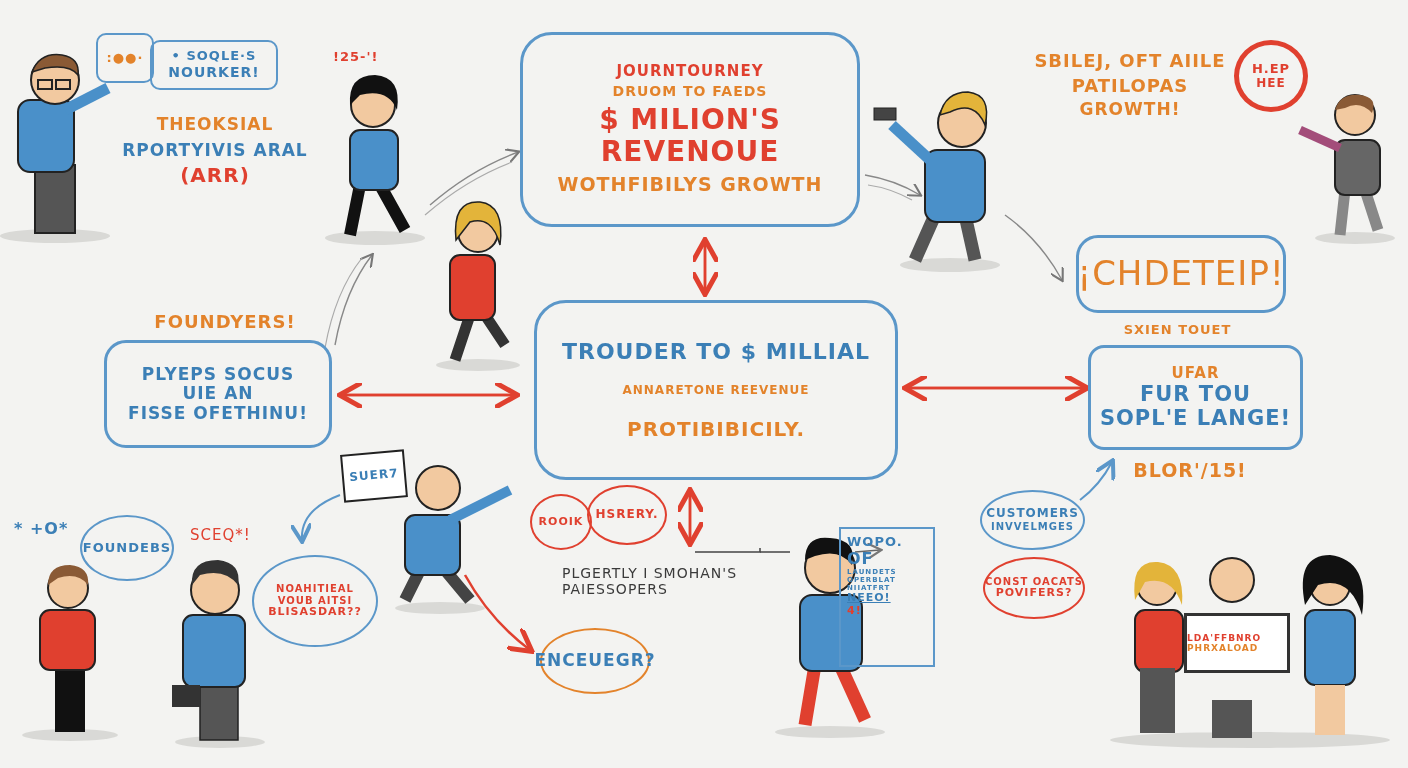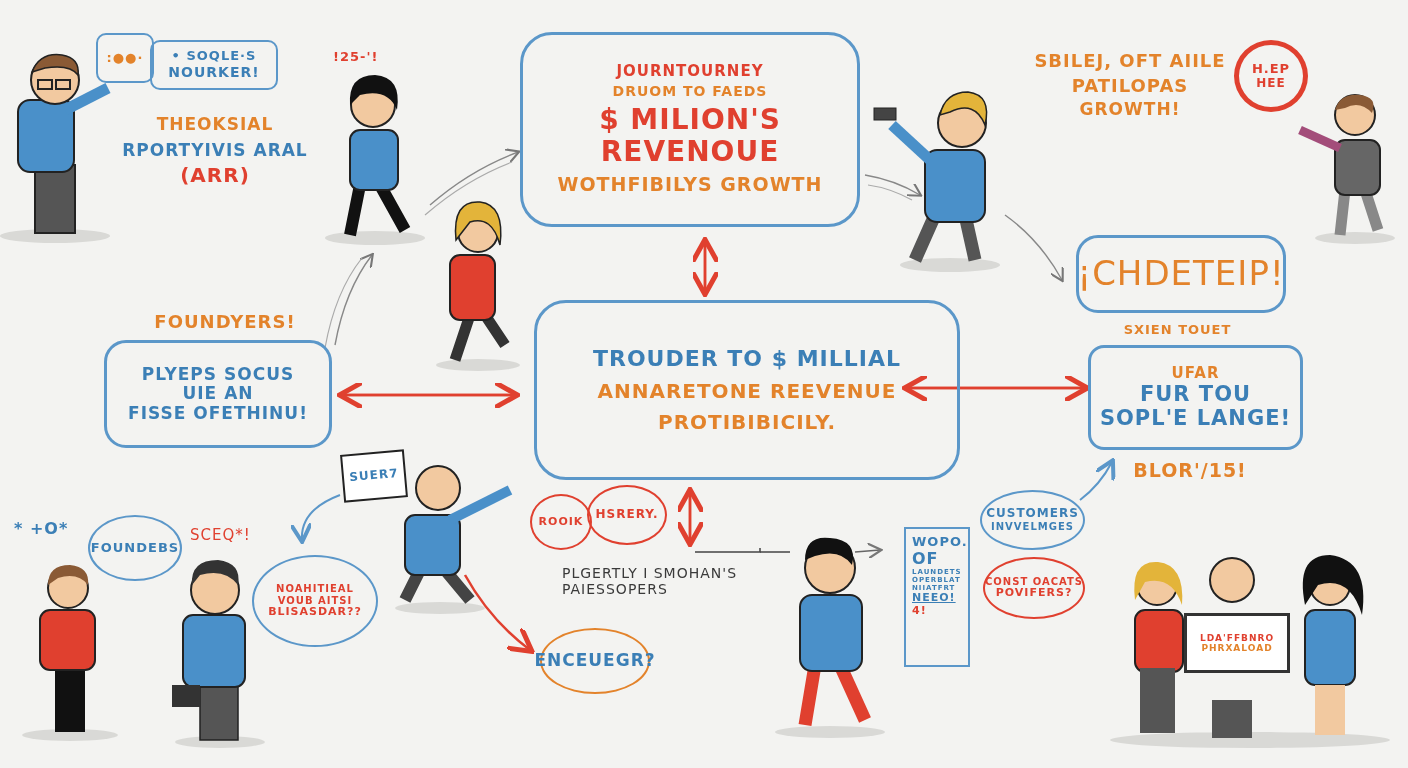--- a/index.html
+++ b/index.html
@@ -182,39 +182,39 @@
   <span class="hand red" style="font-size:12px;">HEE</span>
 </div>
 
 <div class="abs hand orange" style="left:150px;top:312px;width:150px;font-size:18px;">FOUNDYERS!</div>
 <div class="box" style="left:104px;top:340px;width:228px;height:108px;border-radius:22px;">
   <div class="hand blue" style="font-size:17px;">PLYEPS SOCUS</div>
   <div class="hand blue" style="font-size:17px;">UIE AN</div>
   <div class="hand blue" style="font-size:17px;">FISSE OFETHINU!</div>
 </div>
 
-<div class="box" style="left:534px;top:300px;width:426px;height:180px;">
+<div class="box" style="left:534px;top:300px;width:364px;height:180px;gap:12px;">
   <div class="hand blue" style="font-size:22px;">TROUDER TO $ MILLIAL</div>
-  <div class="hand orange" style="font-size:20px;margin-top:8px;">ANNARETONE REEVENUE</div>
+  <div class="hand orange" style="font-size:12px;margin-top:8px;">ANNARETONE REEVENUE</div>
   <div class="hand orange" style="font-size:20px;margin-top:8px;">PROTIBIBICILY.</div>
 </div>
 
 <div class="box" style="left:1076px;top:235px;width:210px;height:78px;border-radius:22px;">
   <span class="hand orange" style="font-size:34px;font-weight:normal;">¡CHDETEIP!</span>
 </div>
 <div class="abs hand orange" style="left:1090px;top:323px;width:175px;font-size:13px;">SXIEN TOUET</div>
 <div class="box" style="left:1088px;top:345px;width:215px;height:105px;border-radius:16px;">
   <div class="hand orange" style="font-size:15px;">UFAR</div>
   <div class="hand blue" style="font-size:21px;">FUR TOU</div>
   <div class="hand blue" style="font-size:21px;">SOPL'E LANGE!</div>
 </div>
 <div class="abs hand orange" style="left:1115px;top:460px;width:150px;font-size:19px;">BLOR'/15!</div>
 
 <div class="abs hand blue" style="left:14px;top:520px;font-size:16px;">* +o*</div>
-<div class="bubble" style="left:88px;top:515px;width:94px;height:66px;">
+<div class="bubble" style="left:80px;top:515px;width:94px;height:66px;">
   <span class="hand blue" style="font-size:13px;">FOUNDEBS</span>
 </div>
 <div class="abs hand red" style="left:190px;top:527px;font-size:15px;font-weight:normal;">SCEQ*!</div>
 <div class="bubble" style="left:252px;top:555px;width:126px;height:92px;">
   <span class="hand red" style="font-size:10px;">NOAHITIEAL</span>
   <span class="hand red" style="font-size:10px;">VOUB AITSI</span>
   <span class="hand red" style="font-size:11px;">BLISASDAR??</span>
 </div>
 
 <div class="abs" style="left:342px;top:452px;width:60px;height:44px;border:2px solid #222;background:#fff;transform:rotate(-5deg);display:flex;align-items:center;justify-content:center;">
@@ -228,34 +228,34 @@
   <span class="hand red" style="font-size:12px;">HSRERY.</span>
 </div>
 <div class="abs" style="left:562px;top:565px;">
   <div class="hand dark" style="font-size:14px;font-weight:normal;text-align:left;">PLGERTLY I SMOHAN'S</div>
   <div class="hand dark" style="font-size:14px;font-weight:normal;text-align:left;">PAIESSOPERS</div>
 </div>
 <div class="bubble orangeb" style="left:540px;top:628px;width:110px;height:66px;">
   <span class="hand blue" style="font-size:17px;text-align:center;">ENCEUEGR?</span>
 </div>
 
-<div class="abs" style="left:904px;top:527px;width:66px;height:140px;border:2px solid #5b97c9;box-sizing:border-box;padding:6px 6px;">
+<div class="abs" style="left:839px;top:527px;width:96px;height:140px;border:2px solid #5b97c9;box-sizing:border-box;padding:6px 6px;">
   <div class="hand blue" style="font-size:13px;text-align:left;">WOPO.</div>
   <div class="hand blue" style="font-size:16px;text-align:left;">OF</div>
   <div class="hand blue" style="font-size:7px;text-align:left;">LAUNDETS</div>
   <div class="hand blue" style="font-size:7px;text-align:left;">OPERBLAT</div>
   <div class="hand blue" style="font-size:7px;text-align:left;">NIIATFRT</div>
   <div class="hand blue" style="font-size:11px;text-align:left;text-decoration:underline;">NEEO!</div>
   <div class="hand red" style="font-size:11px;text-align:left;">4!</div>
 </div>
 <div class="bubble" style="left:980px;top:490px;width:105px;height:60px;">
   <span class="hand blue" style="font-size:12px;">CUSTOMERS</span>
   <span class="hand blue" style="font-size:10px;">INVVELMGES</span>
 </div>
 <div class="bubble redb" style="left:983px;top:557px;width:102px;height:62px;">
   <span class="hand red" style="font-size:10px;">CONST OACATS</span>
   <span class="hand red" style="font-size:11px;">POVIFERS?</span>
 </div>
 
-<div class="abs" style="left:1184px;top:613px;width:106px;height:60px;border:3px solid #333;background:#fff;box-sizing:border-box;display:flex;flex-direction:column;align-items:center;justify-content:center;">
+<div class="abs" style="left:1184px;top:613px;width:106px;height:60px;border:3px solid #333;background:#fff;box-sizing:border-box;display:flex;flex-direction:column;align-items:flex-start;justify-content:center;">
   <span class="hand red" style="font-size:9px;">LDA'FFBNRO</span>
   <span class="hand orange" style="font-size:9px;">PHRXALOAD</span>
 </div>
 
 </body></html>

